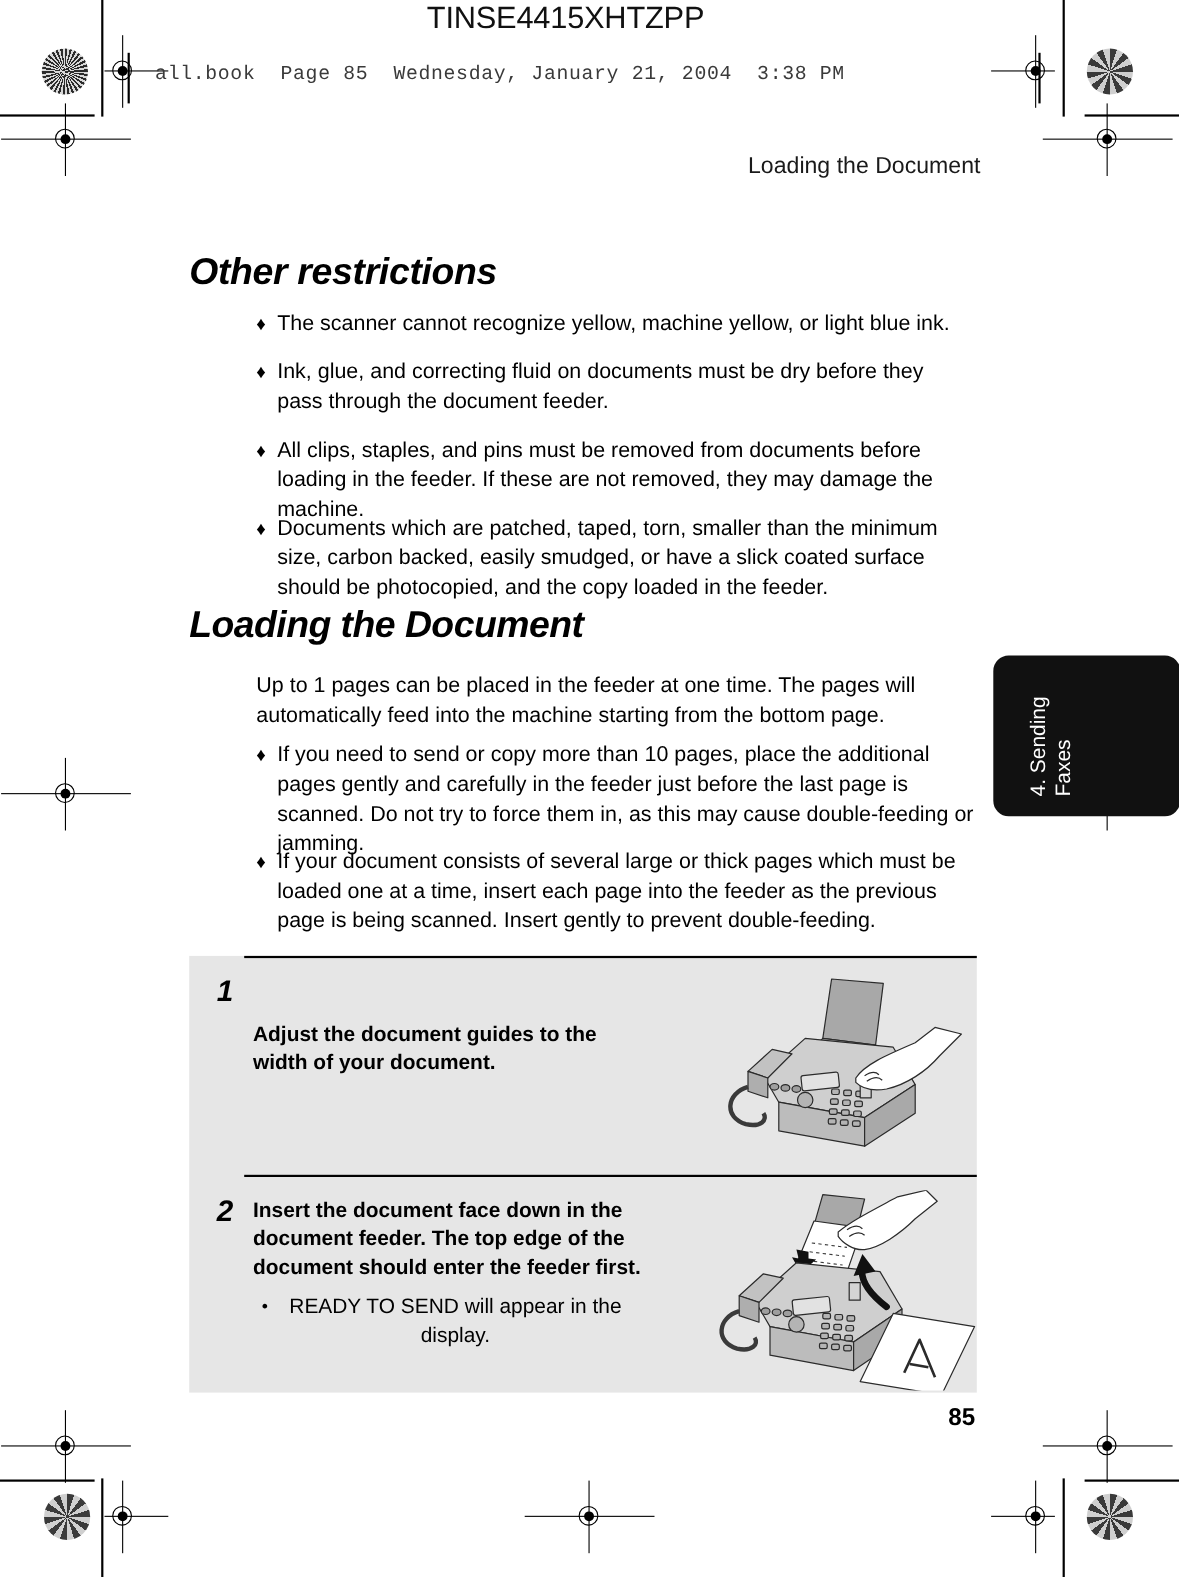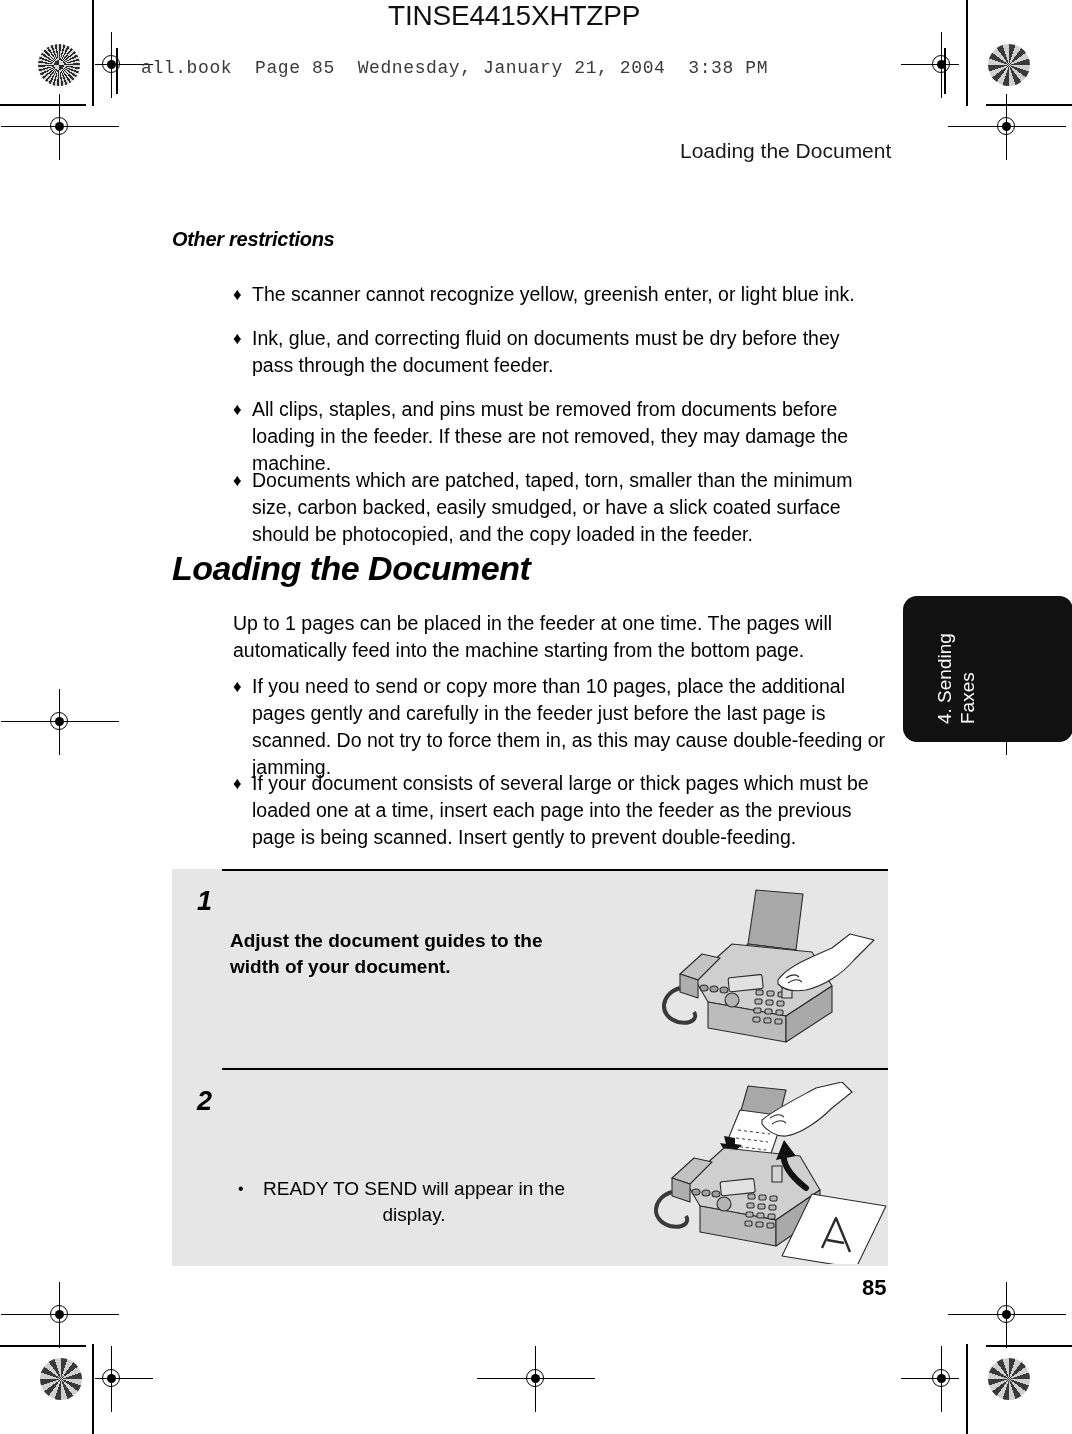--- a/index.html
+++ b/index.html
@@ -96,21 +96,21 @@
   .folio {
     position: absolute;
     font-size: 22px;
     font-weight: bold;
     color: #000;
   }
 
   
   .h-sub {
     position: absolute;
-    font-size: 20px;
+    font-size: 34px;
     font-weight: bold;
     font-style: italic;
     letter-spacing: -0.3px;
   }
   .h-main {
     position: absolute;
     font-size: 34px;
     font-weight: bold;
     font-style: italic;
     letter-spacing: -0.5px;
@@ -289,21 +289,21 @@
     <div class="tab-label" style="left:30px; top:128px;">
       <span>4. Sending</span><br>
       <span>Faxes</span>
     </div>
   </div>
 
   <div class="h-sub" style="left:172px; top:228px;">Other restrictions</div>
 
   <div class="bullet-item" style="left:233px; top:281px; width:655px;">
     <span class="mark">♦</span>
-    <span class="txt">The scanner cannot recognize yellow, greenish enter, or light blue ink.</span>
+    <span class="txt">The scanner cannot recognize yellow, machine yellow, or light blue ink.</span>
   </div>
 
   <div class="bullet-item" style="left:233px; top:325px; width:638px;">
     <span class="mark">♦</span>
     <span class="txt">Ink, glue, and correcting fluid on documents must be dry before they pass through the document feeder.</span>
   </div>
 
   <div class="bullet-item" style="left:233px; top:396px; width:660px;">
     <span class="mark">♦</span>
     <span class="txt">All clips, staples, and pins must be removed from documents before loading in the feeder. If these are not removed, they may damage the machine.</span>
@@ -383,20 +383,21 @@
                  C206,92 188,104 170,108 C158,110 148,108 142,102 Z" fill="#ffffff"></path>
         <path d="M150,96 C156,92 160,92 163,95" fill="none"></path>
         <path d="M152,101 C158,97 163,97 166,100" fill="none"></path>
       </g>
     </svg>
   </div>
 
   <div class="step-divider" style="left:222px; top:1068px; width:666px;"></div>
 
   <div class="step-num" style="left:197px; top:1086px;">2</div>
+  <div class="step-text" style="left:230px; top:1088px; width:362px;">Insert the document face down in the document feeder. The top edge of the document should enter the feeder first.</div>
 
   <div class="step-sub" style="left:238px; top:1176px; width:330px;">
     <span class="dot">•</span>
     <span class="txt">READY TO SEND will appear in the display.</span>
   </div>
 
   <div class="illus" style="left:636px; top:1082px; width:258px; height:182px;">
     <svg width="258" height="182" viewBox="0 0 258 182" xmlns="http://www.w3.org/2000/svg">
       <g stroke="#2b2b2b" stroke-width="1.1" stroke-linejoin="round">
 

